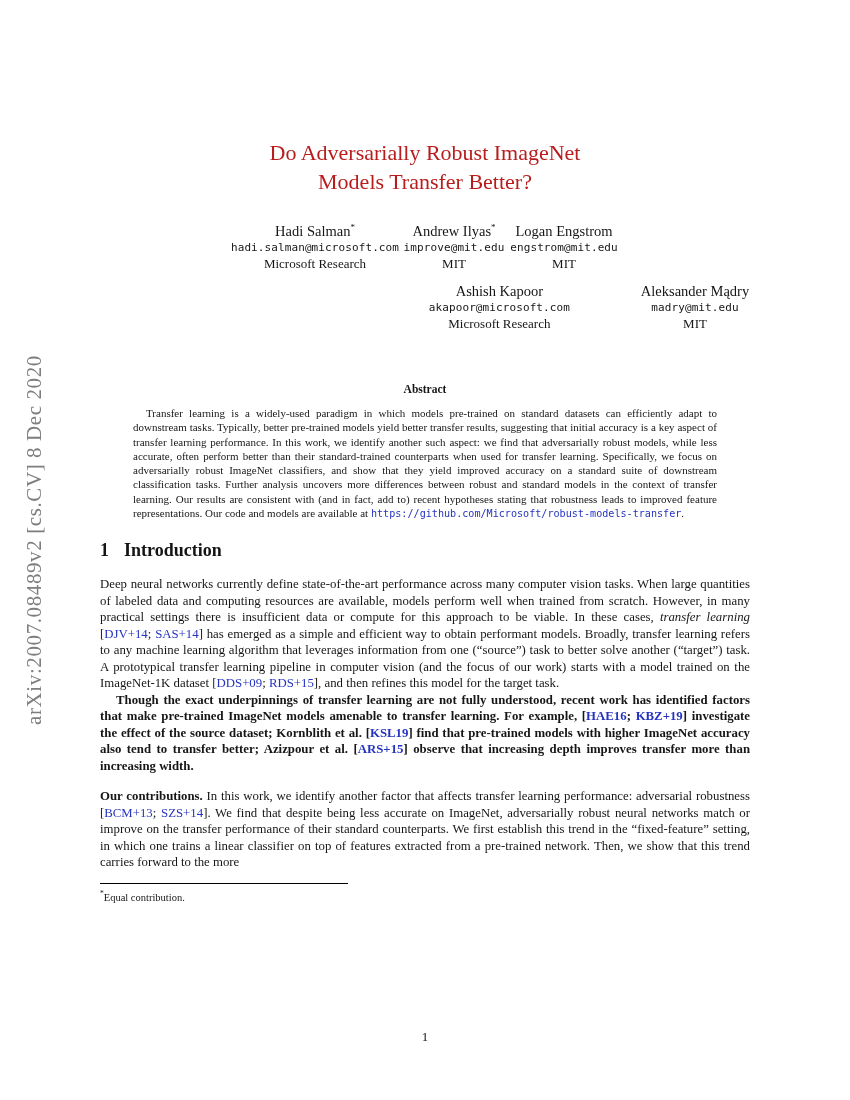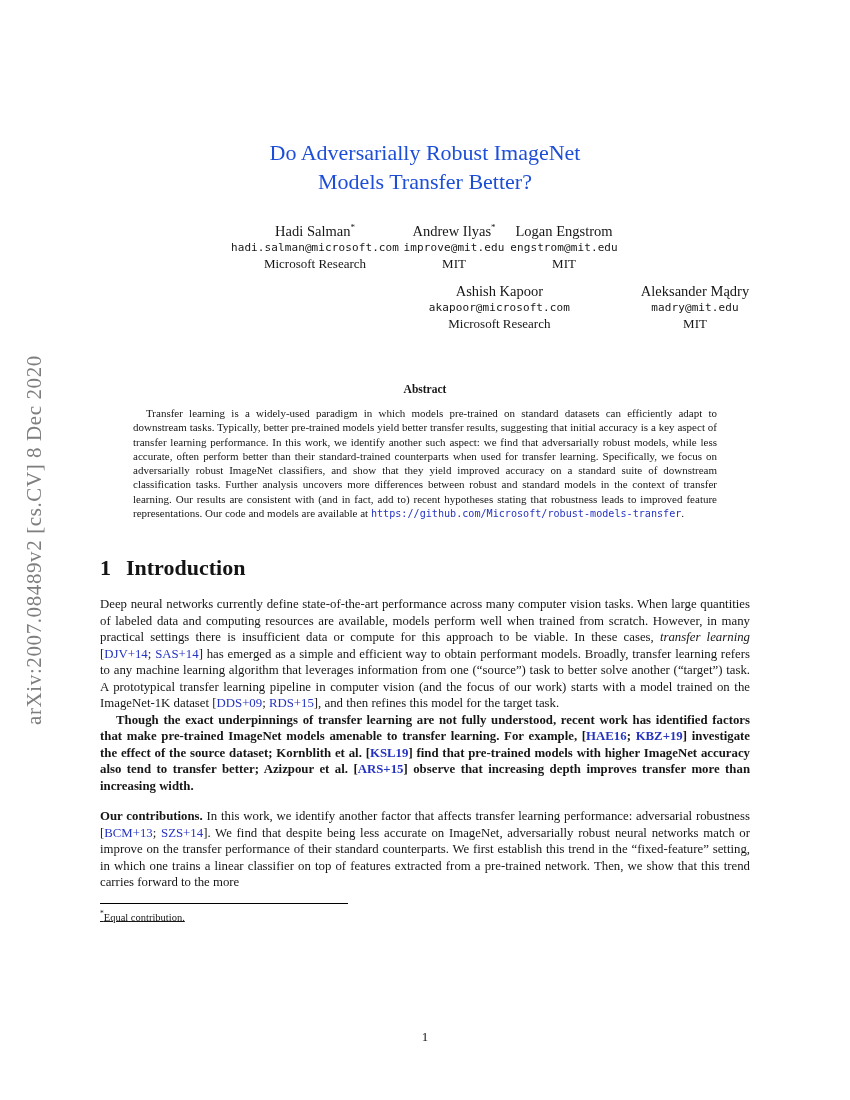--- a/index.html
+++ b/index.html
@@ -27,21 +27,21 @@
   .content {
     position: relative;
     margin: 0 100px;
     width: 650px;
     padding-top: 138px;
   }
   .paper-title {
     text-align: center;
     font-size: 22px;
     line-height: 1.32;
-    color: #1d4ed8;
+    color: #b91c1c;
   }
   .authors-row {
     display: flex;
     justify-content: center;
     text-align: center;
     margin-top: 0;
   }
   .authors-row.row1 { margin-top: 26px; }
   .authors-row.row2 { gap: 70px; margin-top: 9px; justify-content: flex-end; }
   .author-block { min-width: 110px; }
@@ -64,22 +64,22 @@
     font-size: 11.5px;
     margin-bottom: 8px;
   }
   .abstract-body {
     font-size: 11px;
     line-height: 1.3;
     text-align: justify;
     text-indent: 13px;
   }
   .section-heading {
-    margin-top: 35px;
-    font-size: 22px;
+    margin-top: 20px;
+    font-size: 18px;
     font-weight: bold;
     color: #141414;
   }
   .section-heading .sec-title { margin-left: 15px; }
   .body-par {
     margin: 0;
     margin-top: 15px;
     font-size: 12.8px;
     line-height: 1.29;
     text-align: justify;
@@ -88,21 +88,21 @@
   .body-par.indent { text-indent: 16px; font-weight: bold; }
   .body-par.contrib-par { margin-top: 14px; }
   .seg-cite { color: var(--color-link, #2533c0); }
   .seg-url {
     color: var(--color-link, #2533c0);
     font-family: "DejaVu Sans Mono", "Liberation Mono", monospace;
     font-size: 0.92em;
   }
   .seg-i { font-style: italic; }
   .seg-b { font-weight: bold; }
-  .footnote-area { margin-top: 12px; text-decoration: underline; }
+  .footnote-area { margin-top: 12px; }
   .footnote-rule {
     width: 248px;
     border-top: 1px solid #000000;
     height: 0;
     margin-bottom: 5px;
   }
   .footnote-text { font-size: 10.5px; }
   .footnote-text sup { font-size: 7.5px; }
   .page-number {
     position: absolute;

